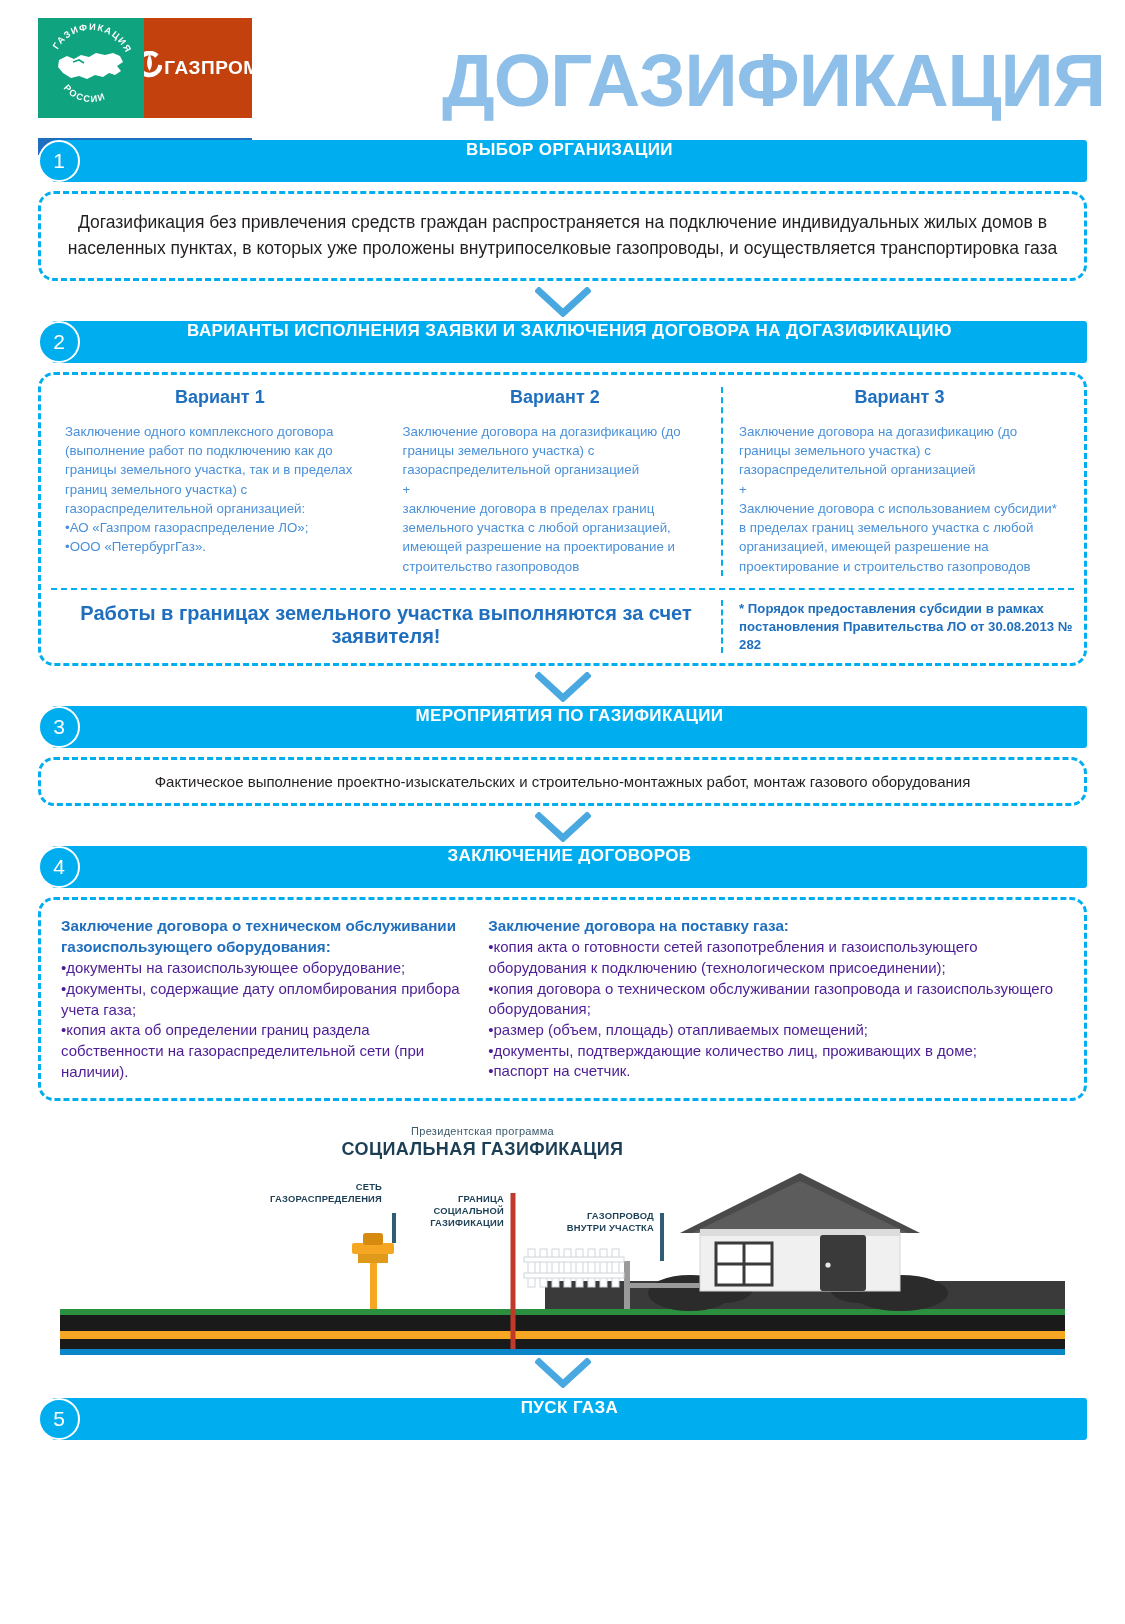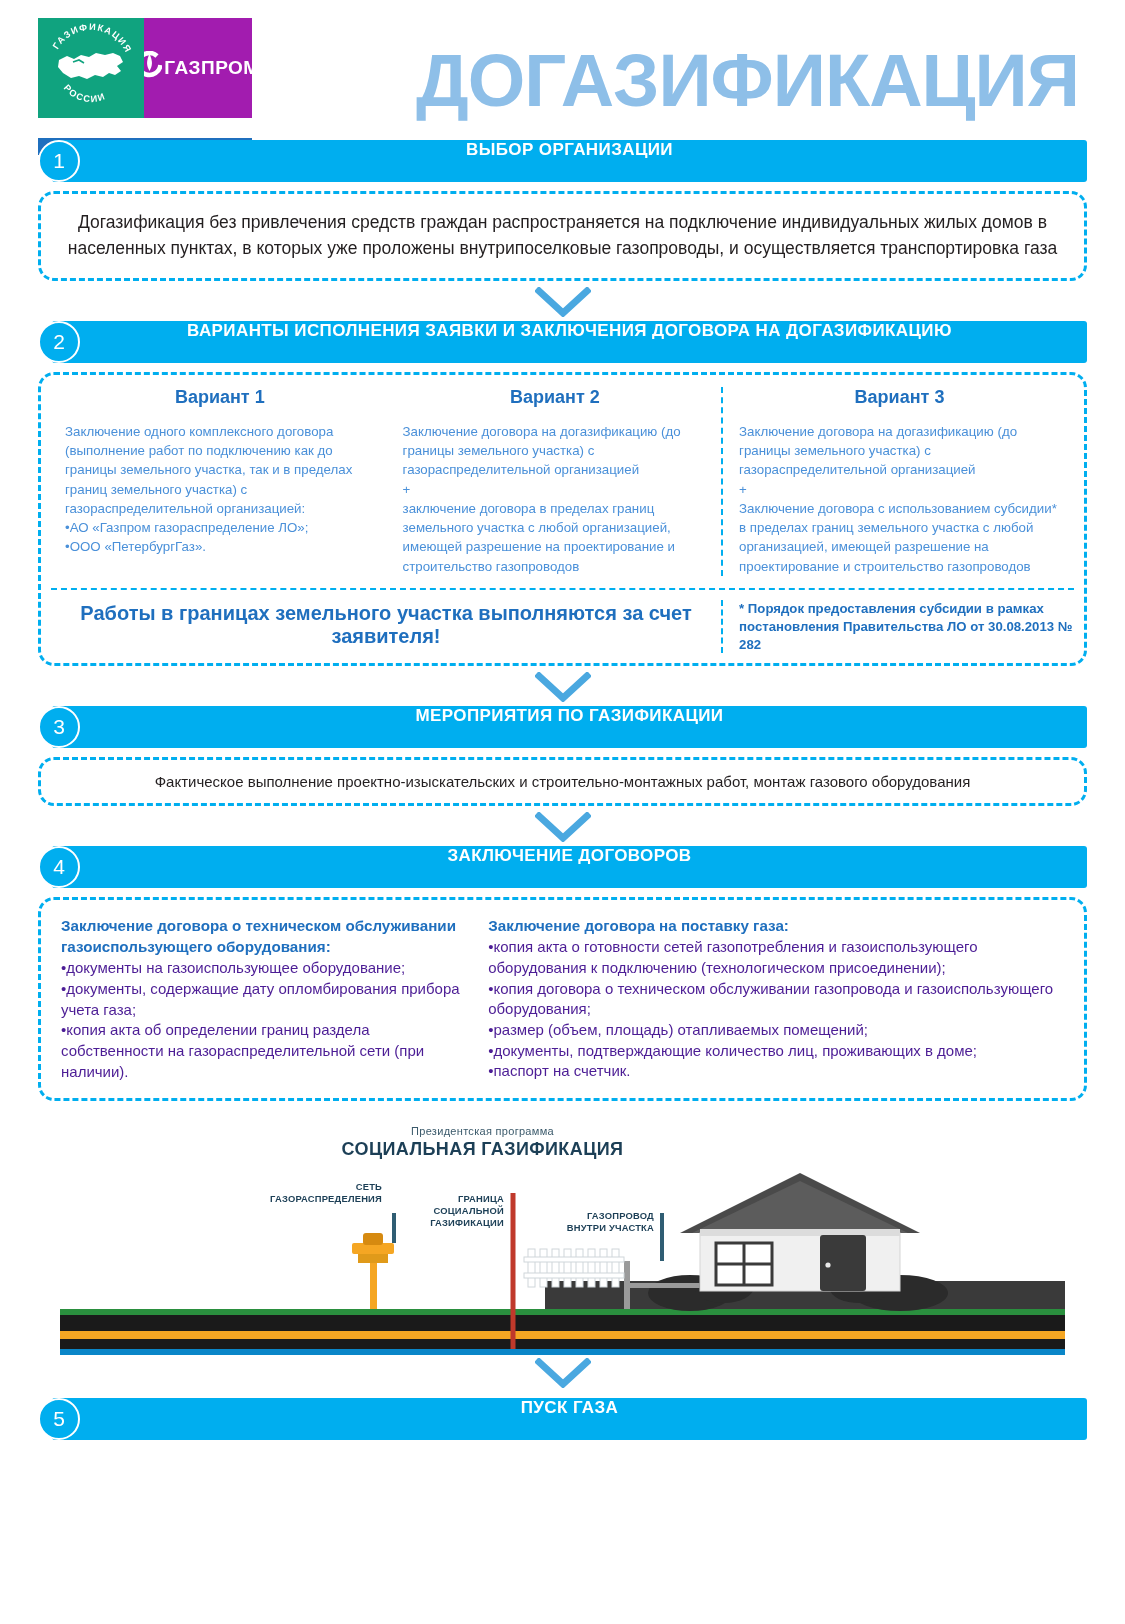--- a/index.html
+++ b/index.html
@@ -13,36 +13,36 @@
 
   
   .header { position: relative; height: 140px; padding: 18px 0 0 38px; display: flex; align-items: flex-start; }
   .logo-block { width: 214px; }
   .logo-row { display: flex; }
   .logo-green {
     width: 106px; height: 100px; background: #10a37f;
     display: flex; align-items: center; justify-content: center; position: relative;
   }
   .logo-blue {
-    width: 108px; height: 100px; background: #a21caf;
+    width: 108px; height: 100px; background: #c2410c;
     display: flex; align-items: center; justify-content: center;
   }
   .logo-oblast {
     width: 214px; background: #1f6fbe; color: #fff;
     font-size: 10px; letter-spacing: 2.2px; font-weight: bold;
     text-align: center; padding: 3px 0 3px 0; margin-top: 20px;
   }
   .gazprom-word {
     color:#fff; font-weight:bold; font-size:19px; letter-spacing:0.5px;
     display:flex; align-items:center;
   }
   .flame { margin-right:2px; }
 
   .main-title {
-    flex: 1; text-align: right; padding-right: 46px;
+    flex: 1; text-align: right; padding-right: 20px;
     color: #8ebfe8; font-weight: bold; font-size: 74px;
     letter-spacing: -1px; line-height: 1; margin-top: 26px;
   }
 
   
   .banner-wrap { position: relative; margin: 0 38px 0 38px; height: 42px; }
   .banner-bar {
     position: absolute; left: 14px; right: 0; top: 0; height: 42px;
     background: #00aeef; border-radius: 3px;
     display: flex; justify-content: center;

